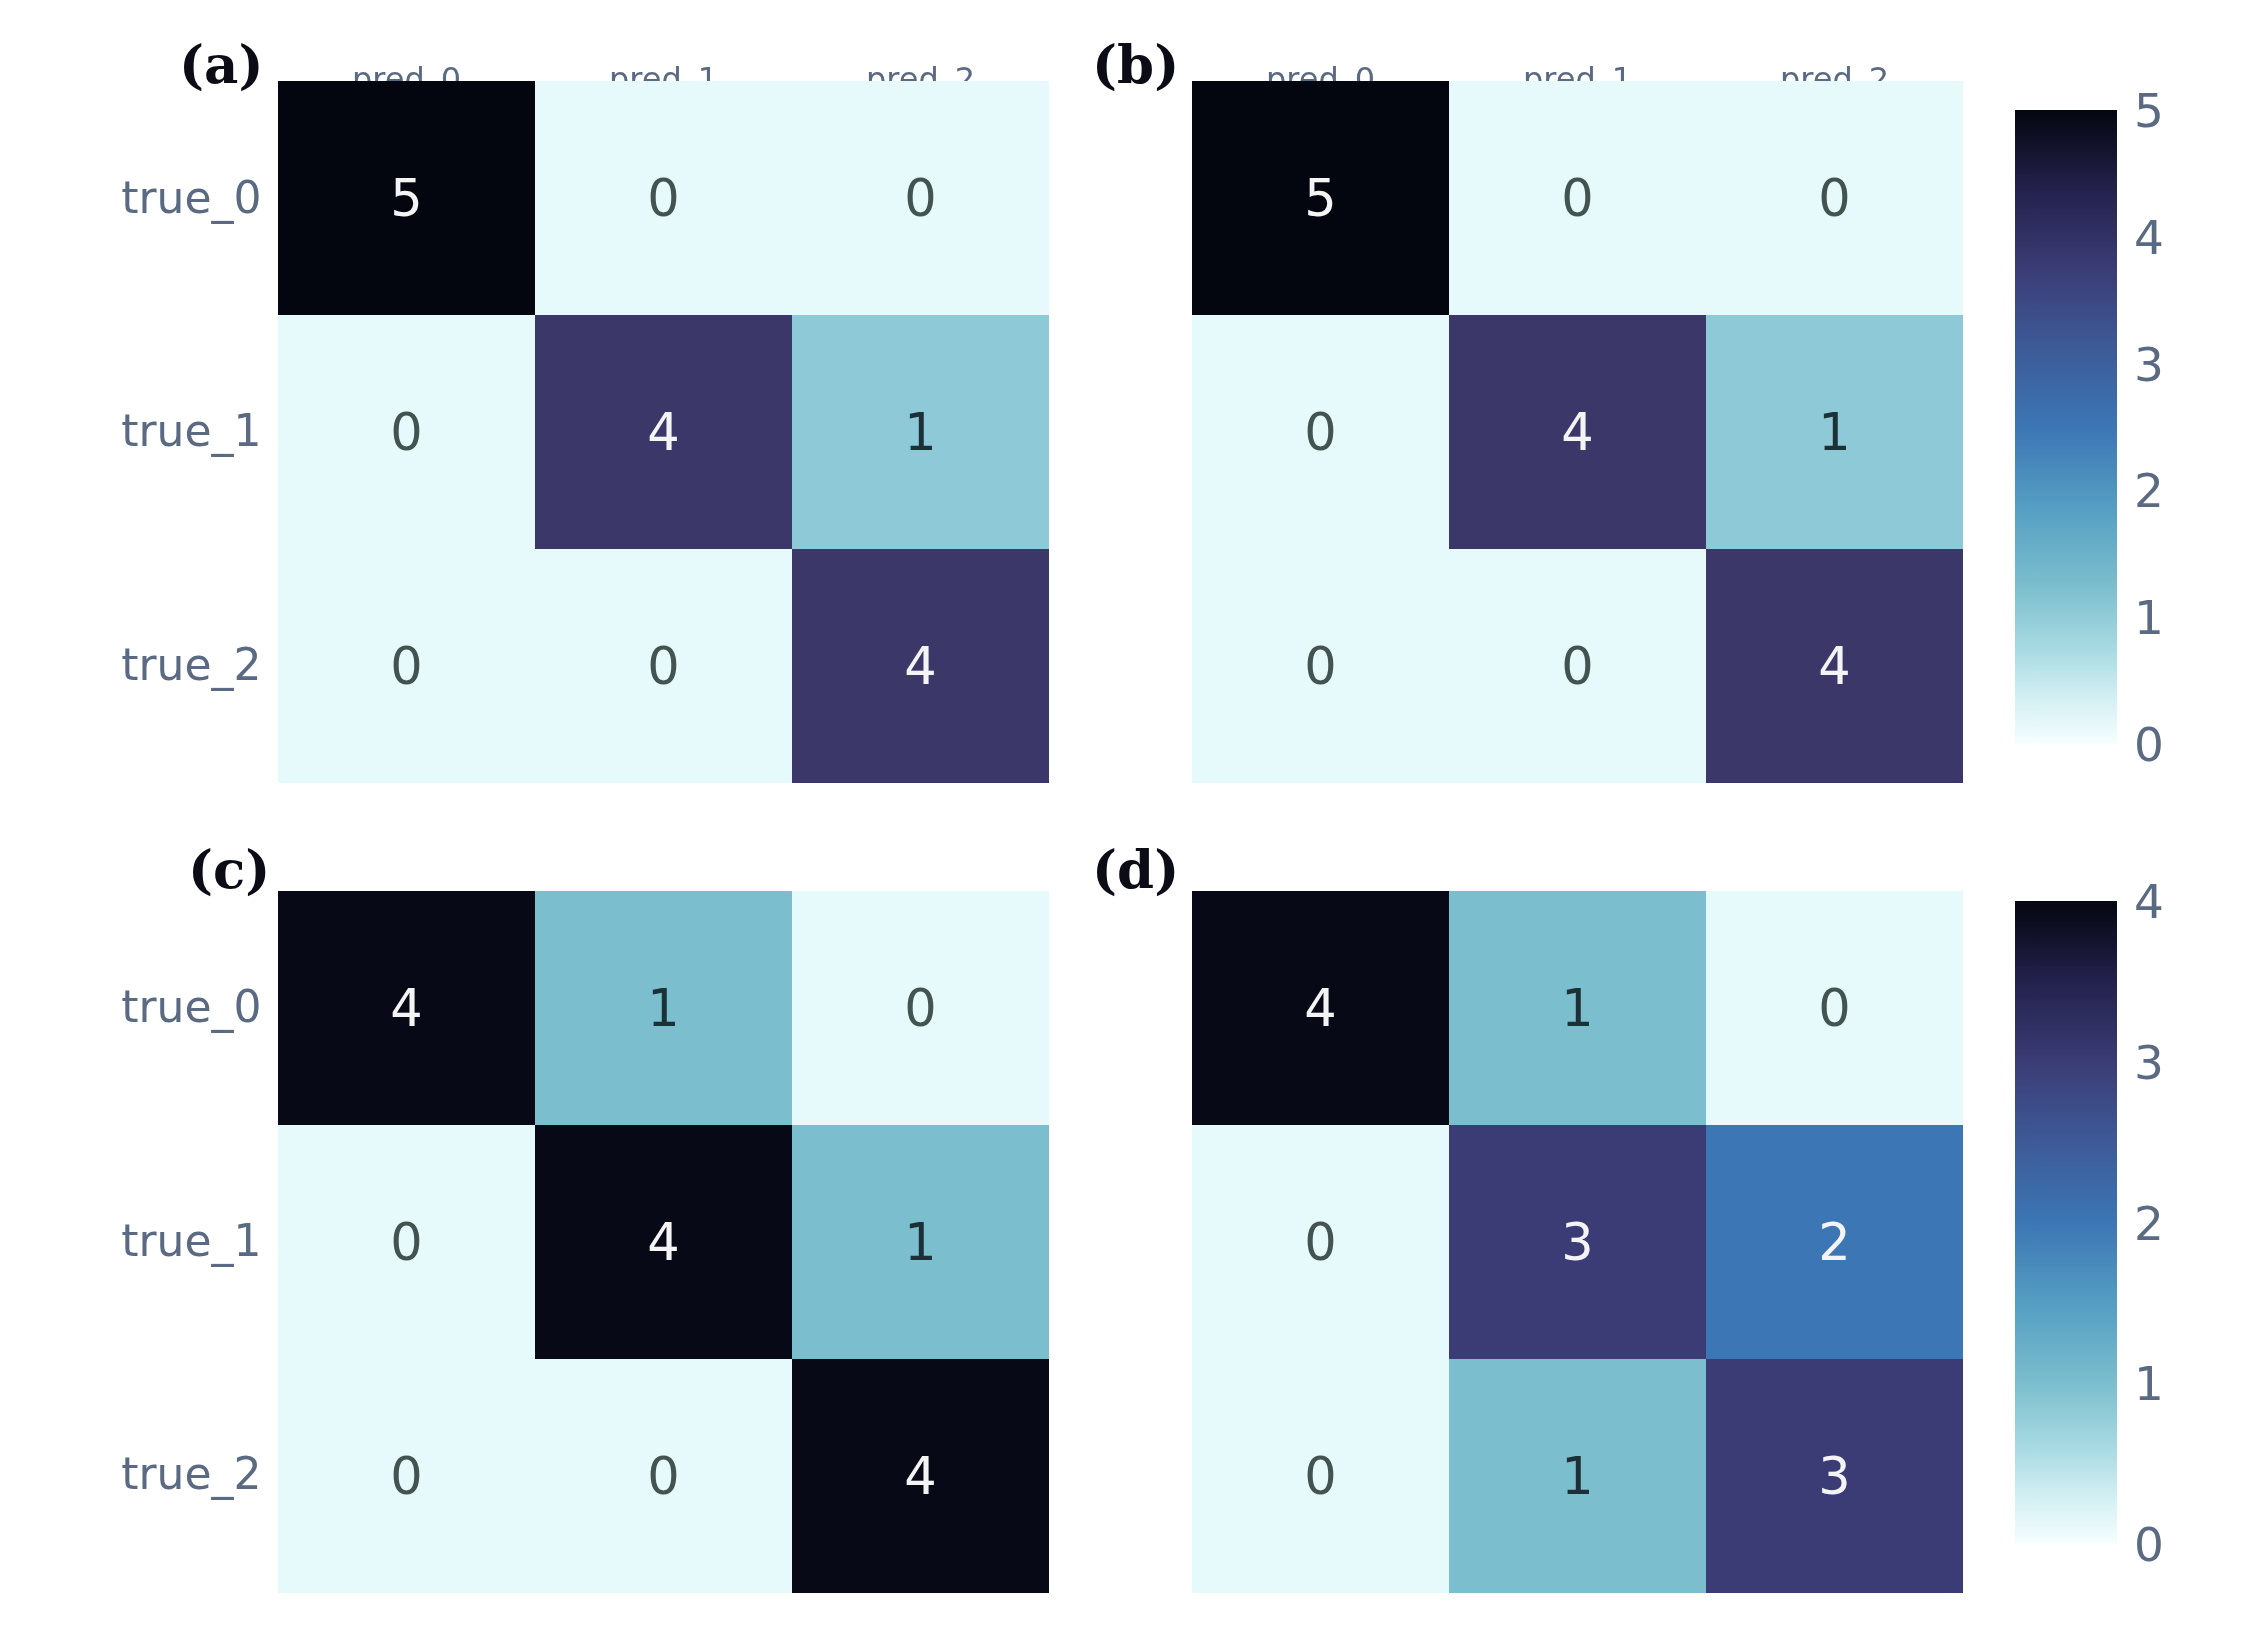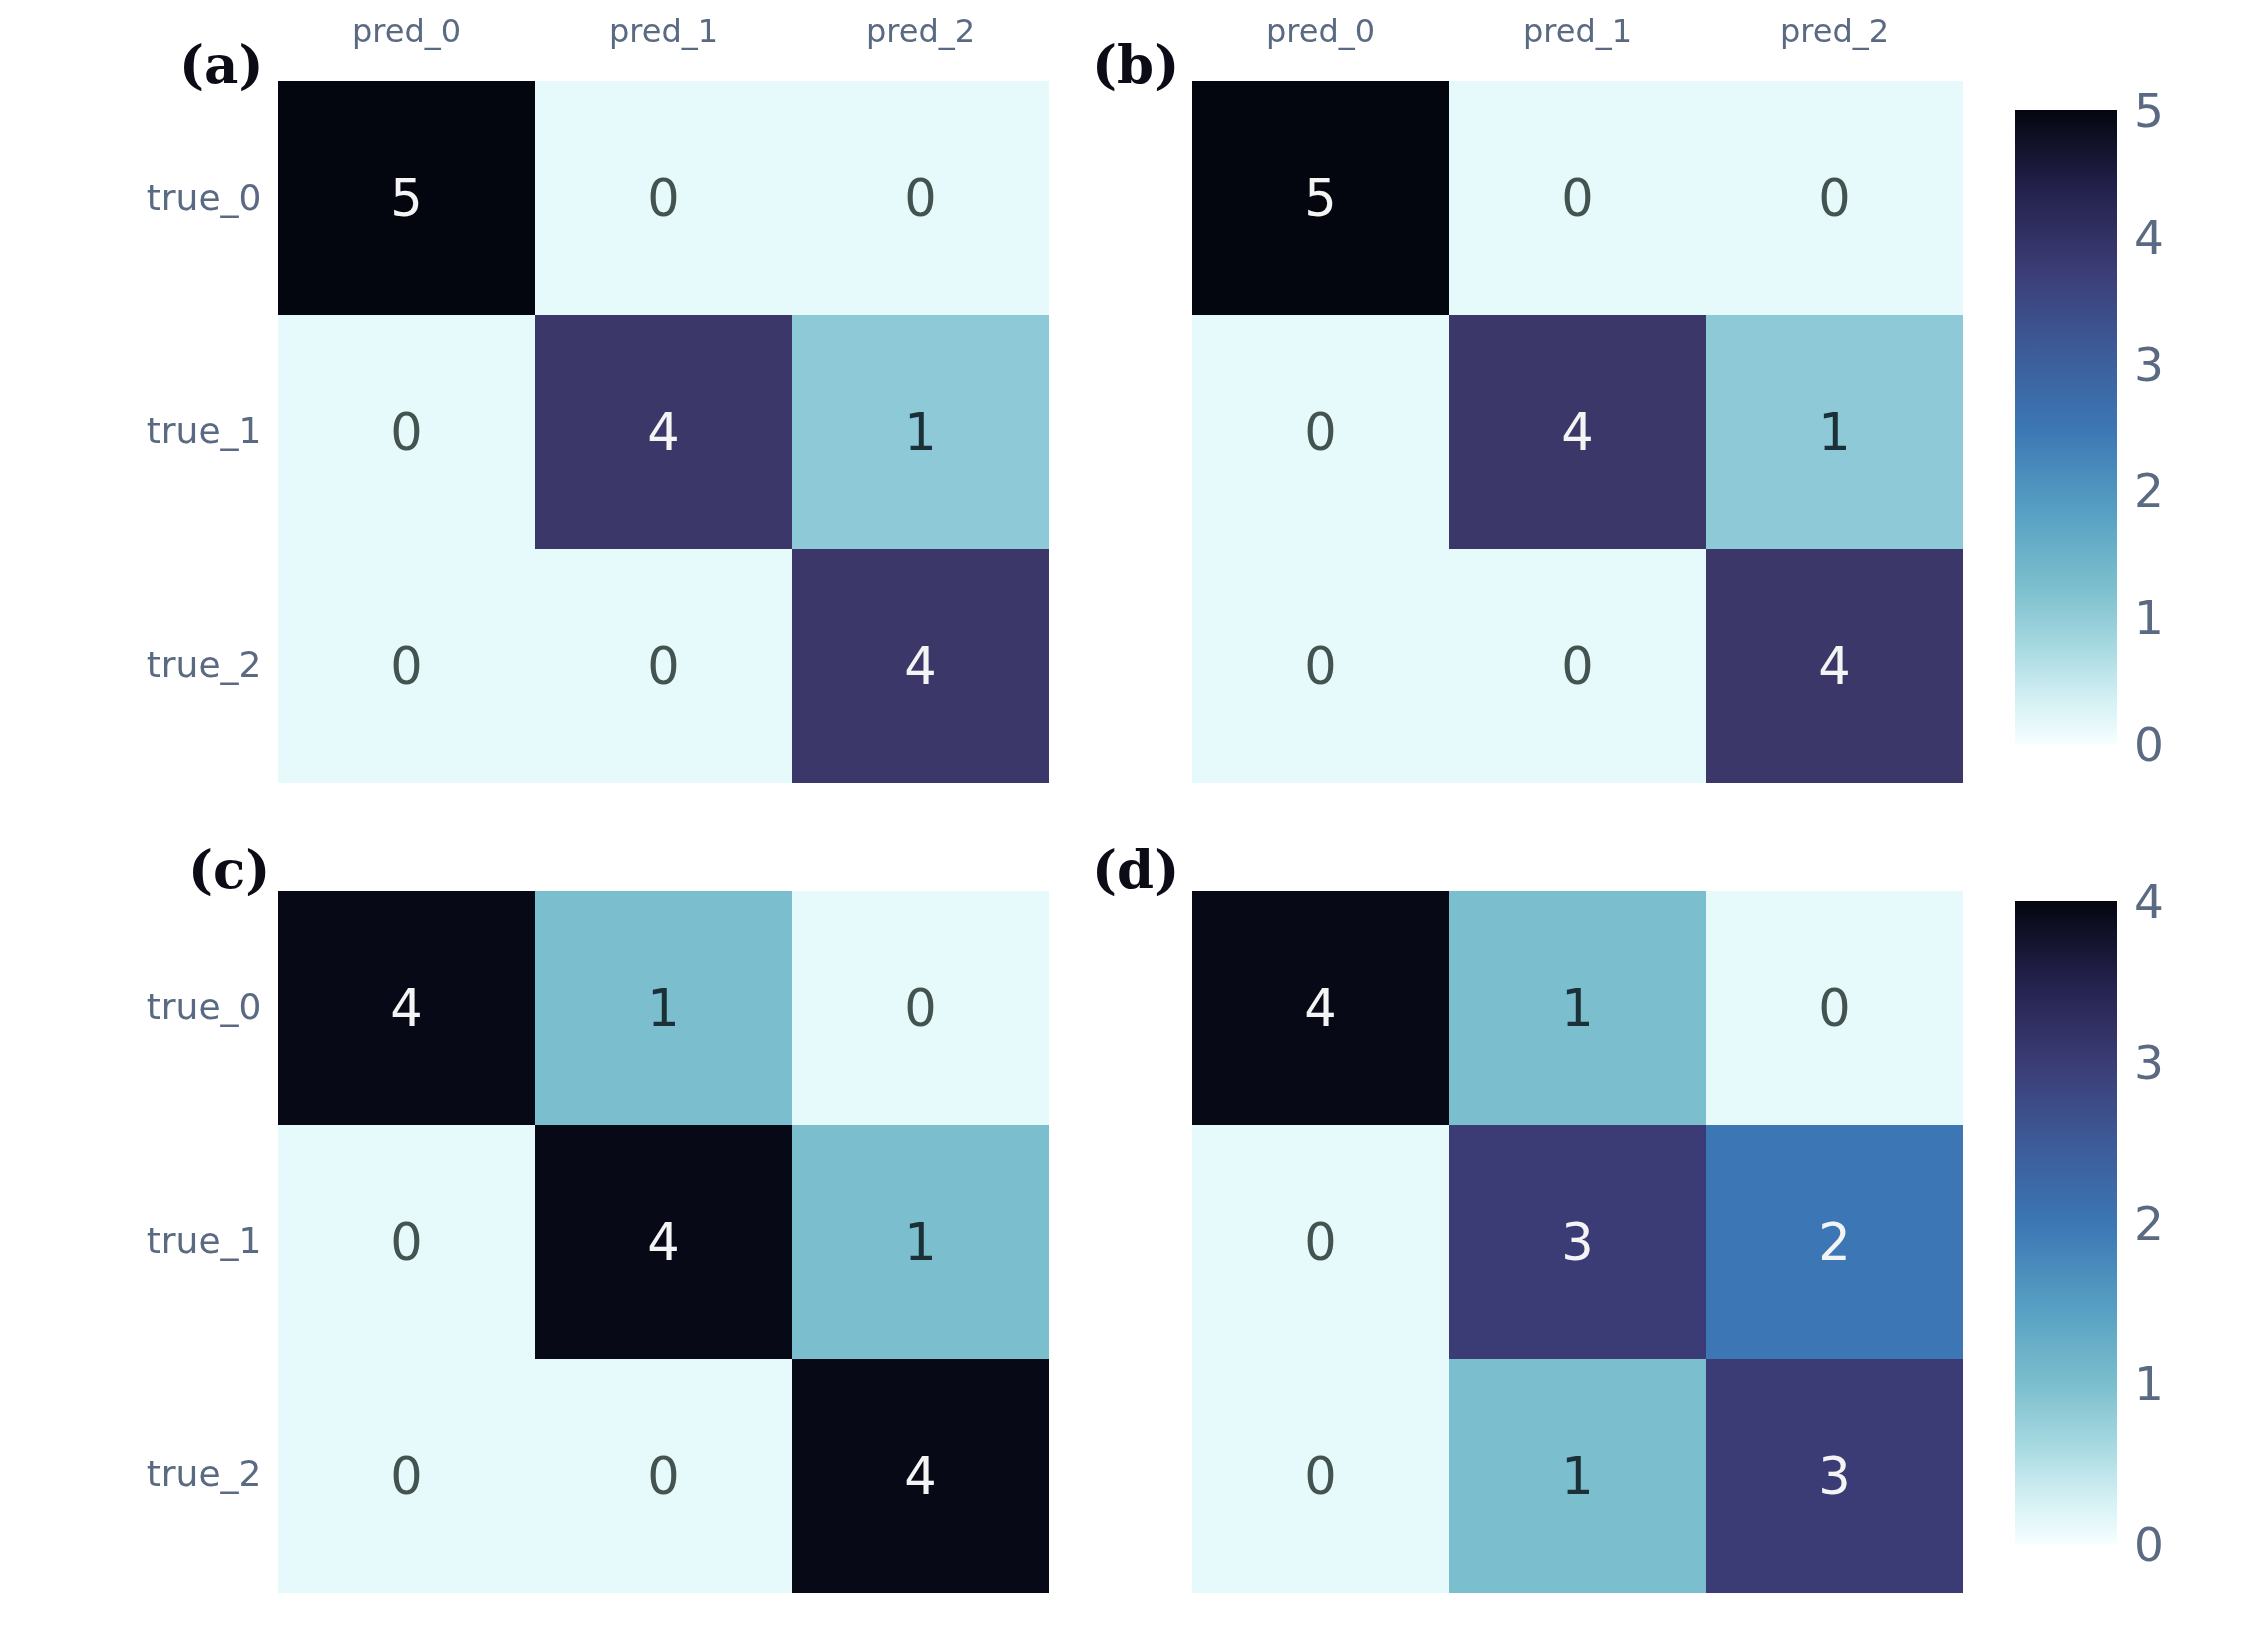--- a/index.html
+++ b/index.html
@@ -23,26 +23,27 @@
     display:flex;
     top:3.8px;
     height:56px;
   }
   .col-header{
     width:257px;
     text-align:center;
     font-size:32px;
     line-height:55px;
     color:#5b6a83;
+    margin-top:48px;
   }
   .row-label{
     position:absolute;
     width:254px;
     text-align:right;
-    font-size:36px;
+    font-size:44px;
     line-height:60px;
     color:#5b6a83;
   }
   .matrix{
     position:absolute;
     display:grid;
     grid-template-columns:repeat(3,257px);
   }
   .m-top{grid-template-rows:repeat(3,234px);}
   .m-bot{grid-template-rows:repeat(3,234px);}

